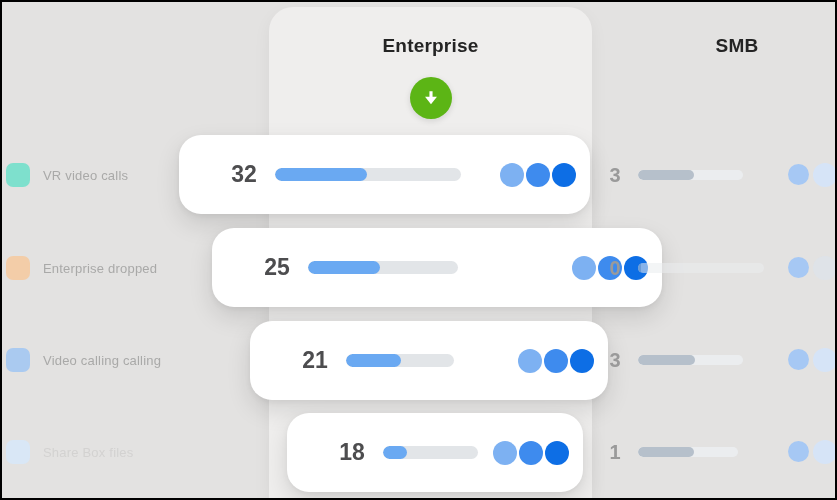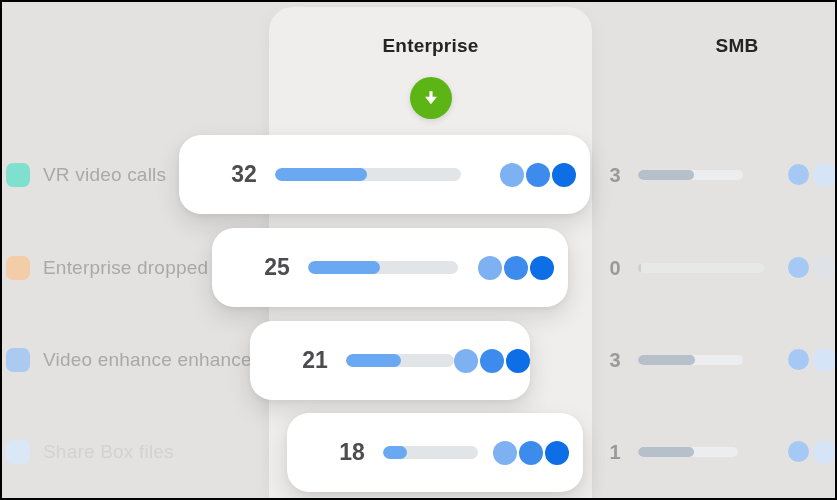--- a/index.html
+++ b/index.html
@@ -22,31 +22,31 @@
   .arrow-badge{
     position:absolute;left:408px;top:75px;width:42px;height:42px;border-radius:50%;
     background:var(--arrow-green,#5cb515);display:flex;align-items:center;justify-content:center;
     box-shadow:0 2px 6px rgba(0,0,0,.12);cursor:pointer;
   }
   
   .feature-label{position:absolute;left:4px;height:24px;display:flex;align-items:center;gap:13px;}
   .feature-label.r1{top:161px}.feature-label.r2{top:254px}
   .feature-label.r3{top:346px}.feature-label.r4{top:438px}
   .swatch{width:24px;height:24px;border-radius:7px;flex:0 0 auto;}
-  .label-text{font-size:19px;color:#a9a9a8;white-space:nowrap;letter-spacing:.2px;}
+  .label-text{font-size:13px;color:#a9a9a8;white-space:nowrap;letter-spacing:.2px;}
   .feature-label.r4 .label-text{color:#d3d2d1;}
   
   .card{
     position:absolute;height:79px;background:var(--card,#ffffff);border-radius:22px;
     box-shadow:0 10px 24px rgba(0,0,0,.12),0 2px 6px rgba(0,0,0,.05);
     display:flex;align-items:center;padding:0 14px 0 46px;box-sizing:border-box;cursor:pointer;
   }
   .card.r1{left:177px;top:133px;width:411px;}
-  .card.r2{left:210px;top:226px;width:356px;}
-  .card.r3{left:248px;top:319px;width:280px;}
+  .card.r2{left:210px;top:226px;width:450px;}
+  .card.r3{left:248px;top:319px;width:358px;}
   .card.r4{left:285px;top:411px;width:296px;}
   .count{min-width:38px;text-align:center;font-size:23px;font-weight:700;color:#4d4d4f;}
   .bar{margin-left:12px;display:block;}
   .track{display:block;height:13px;border-radius:7px;background:var(--bar-track,#e2e5e8);overflow:hidden;}
   .fill{display:block;height:13px;border-radius:7px;background:var(--bar-fill-blue,#6aa9f2);}
   .dots{margin-left:auto;display:flex;gap:2px;}
   .dot{width:24px;height:24px;border-radius:50%;}
   .dot.light{background:var(--dot-blue-light,#7db1f2);}
   .dot.mid{background:var(--dot-blue-mid,#3e8bee);}
   .dot.dark{background:var(--dot-blue-dark,#0d6ee5);}
@@ -128,21 +128,21 @@
     <span class="smb-count">0</span>
     <span class="smb-track" style="width: 126px;">
       <span class="smb-fill" style="width: 3px;"></span>
     </span>
     <span class="smb-dot"></span>
     <span class="smb-dot partial"></span>
   </div>
 
   <div class="feature-label r3">
     <span class="swatch" style="background: rgb(170, 202, 240);"></span>
-    <span class="label-text">Video enhance enhance</span>
+    <span class="label-text">Video calling calling</span>
   </div>
   <div class="card r3">
     <span class="count">21</span>
     <span class="bar">
       <span class="track" style="width: 108px;">
         <span class="fill" style="width: 55px;"></span>
       </span>
     </span>
     <span class="dots">
       <span class="dot light"></span>

